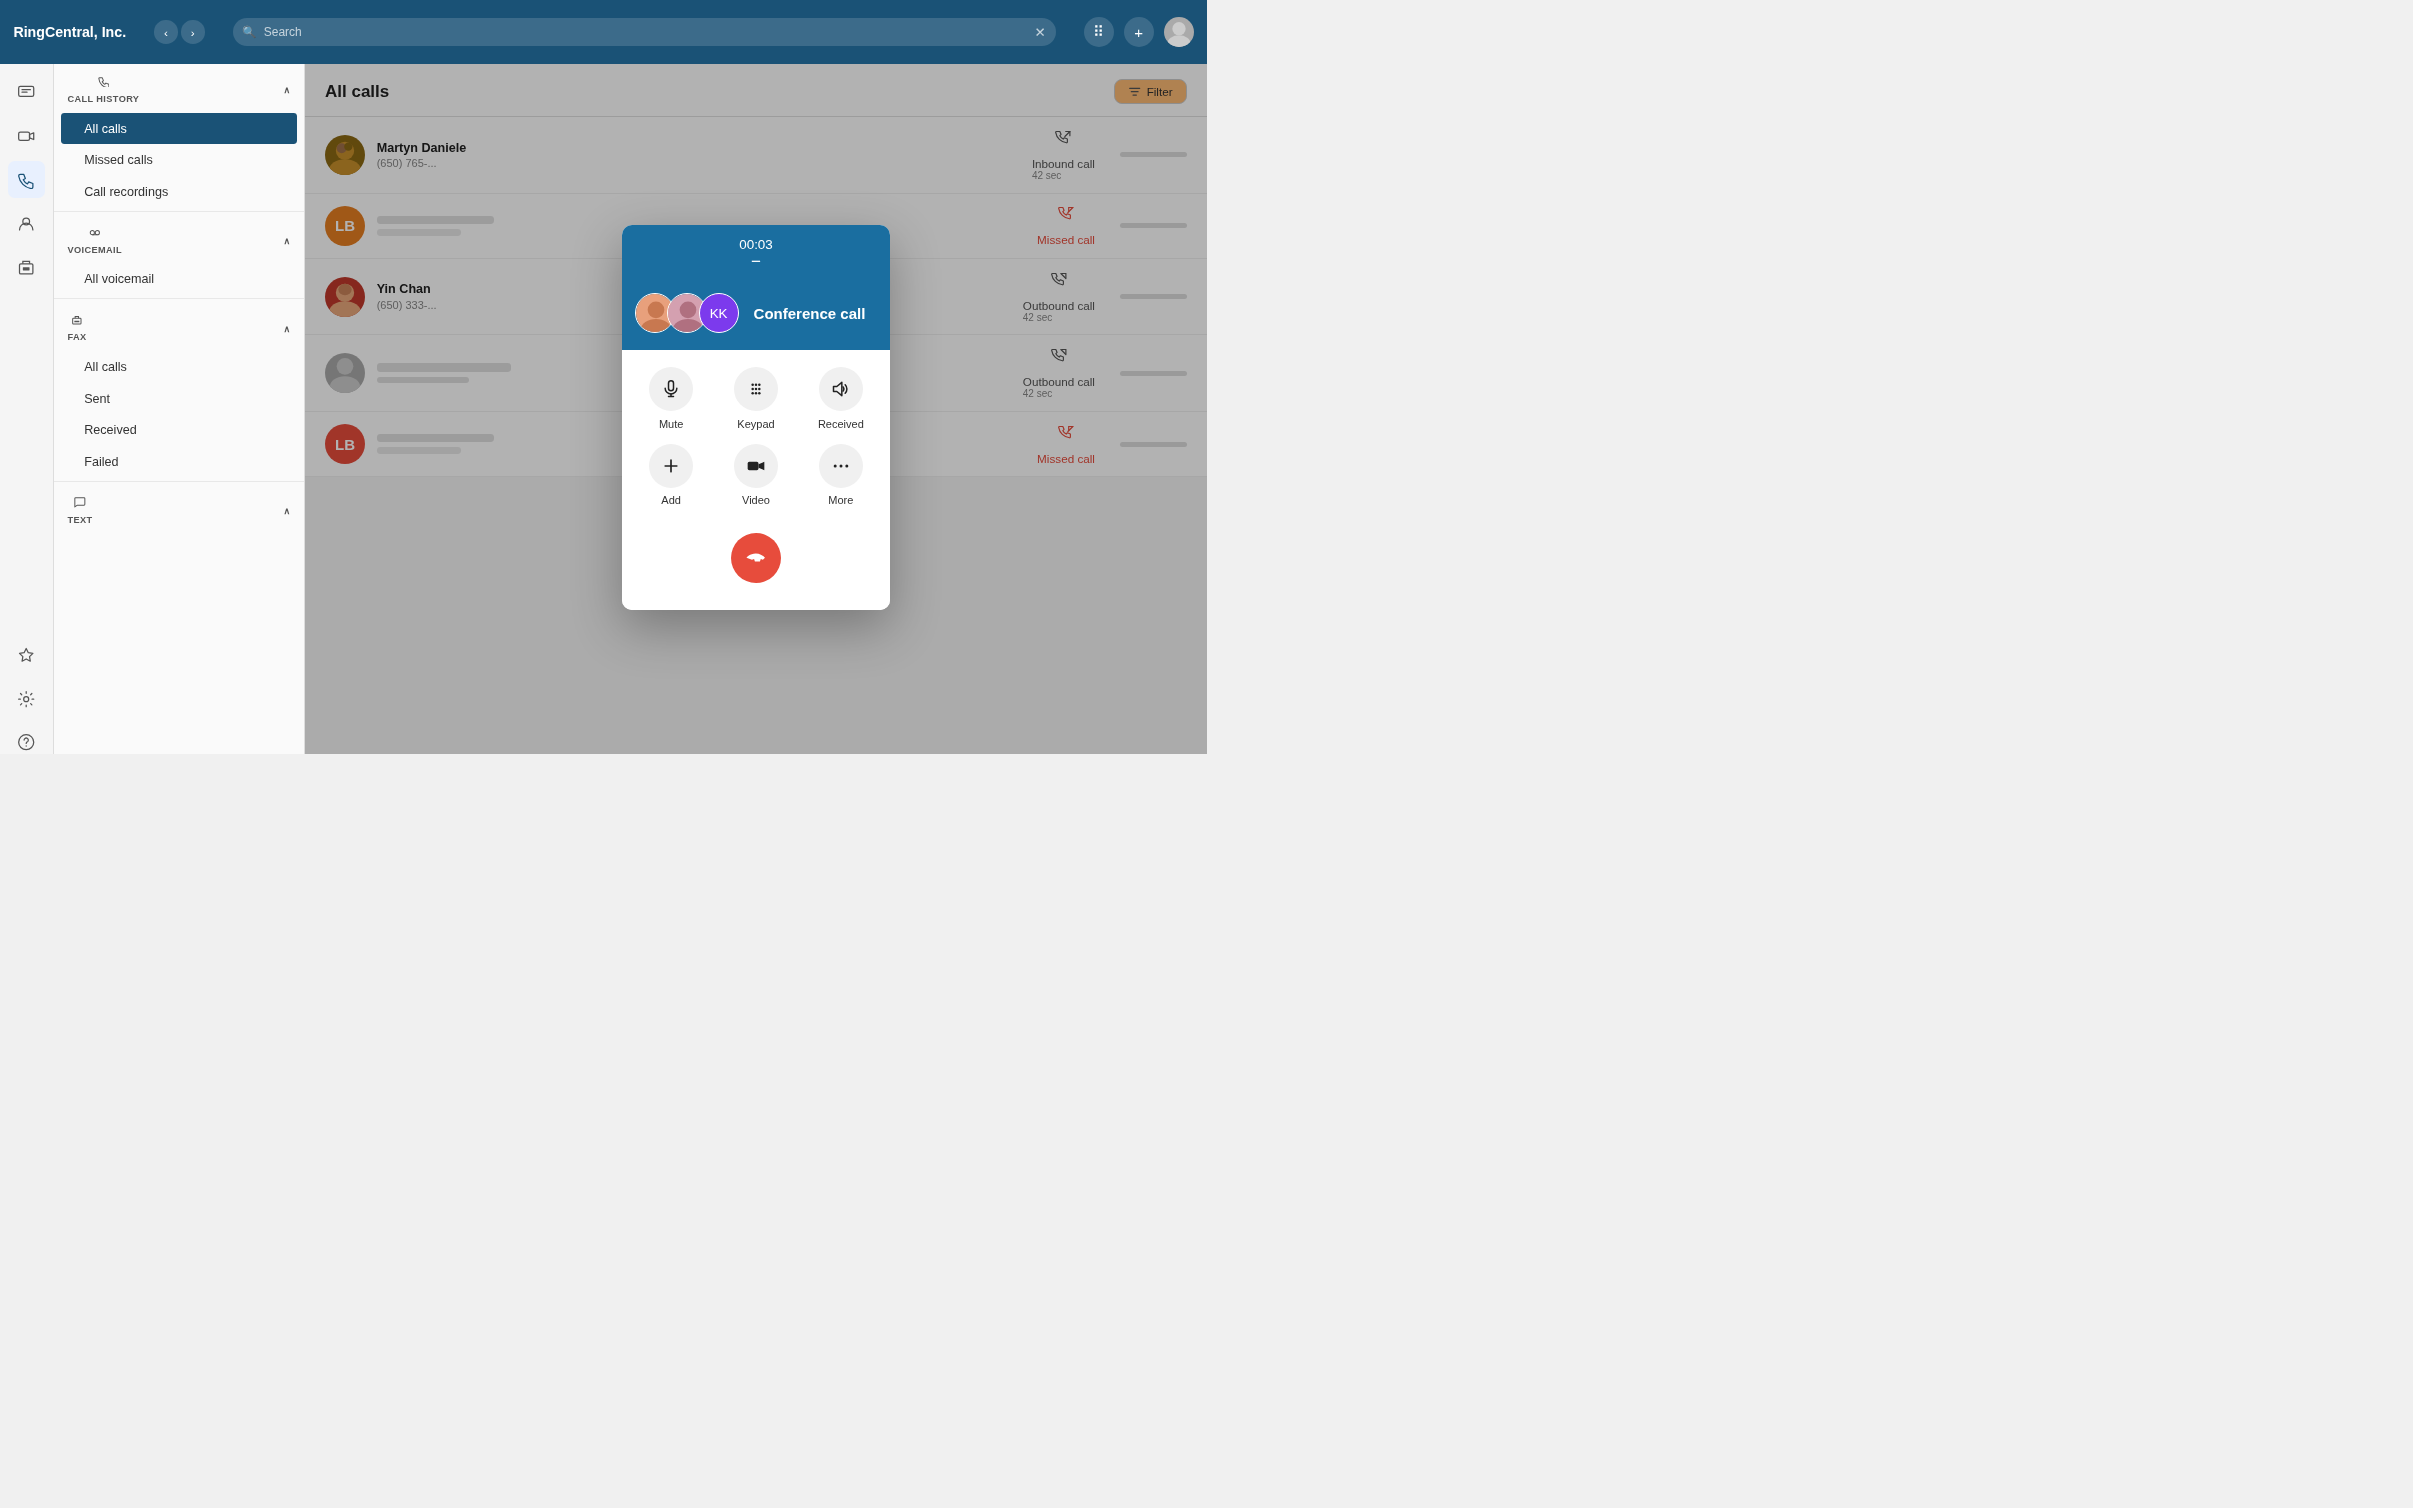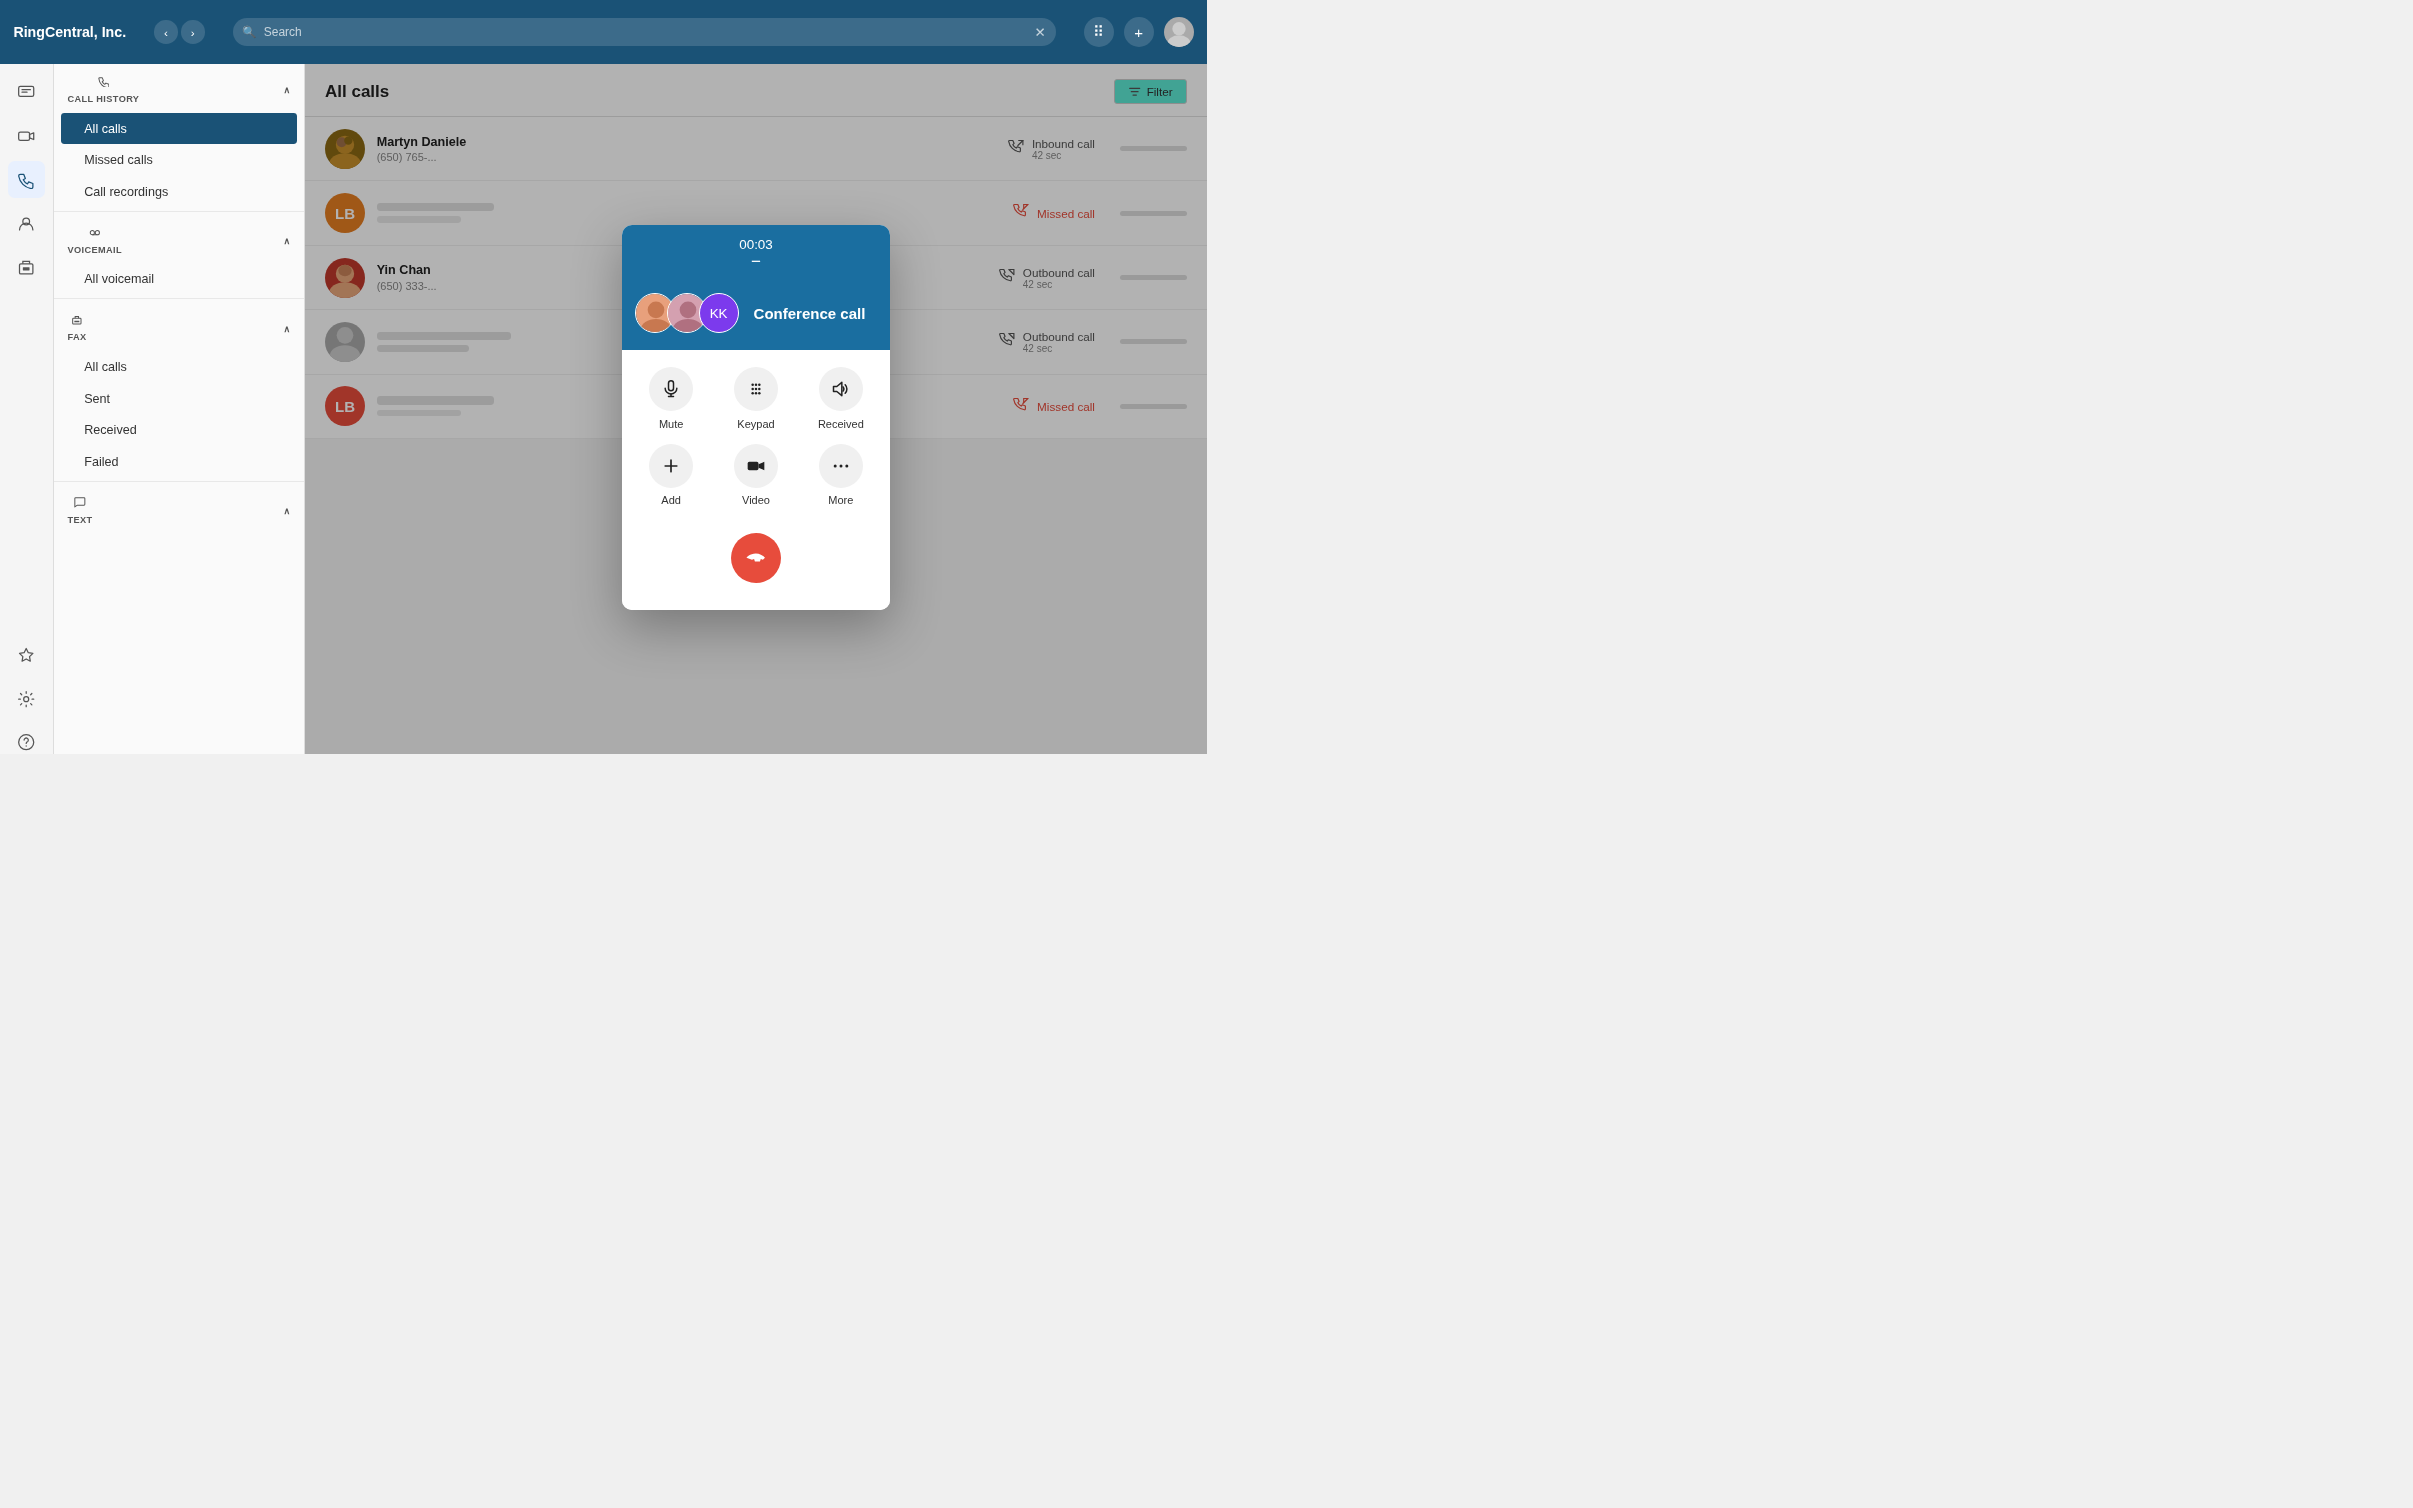--- a/index.html
+++ b/index.html
@@ -66,37 +66,37 @@
 
     
     .content { flex: 1; background: #f5f5f5; overflow-y: auto; position: relative; }
     .content-header {
       display: flex; align-items: center; justify-content: space-between; padding: 15px 20px 11.7px;
       background: white; border-bottom: 0.8px solid #e0e0e0;
     }
     .content-title { font-size: 17px; font-weight: 600; color: #222; }
     .filter-btn {
       display: flex; align-items: center; gap: 5px; padding: 5px 13.4px; border: 0.8px solid #ccc;
-      border-radius: 3px; background: #5eead4; cursor: pointer; font-size: 11.7px; color: #333;
+      border-radius: 8px; background: #fdba74; cursor: pointer; font-size: 11.7px; color: #333;
     }
 
     
     .call-list { padding: 0; }
     .call-item {
       display: flex; align-items: center; padding: 11.7px 20px; background: white; border-bottom: 0.8px solid #f0f0f0;
       gap: 11.7px;
     }
     .call-avatar {
       width: 40px; height: 40px; border-radius: 50%; flex-shrink: 0; display: flex; align-items: center;
       justify-content: center; font-size: 15px; font-weight: 700; color: white;
     }
     .call-info { flex: 1; min-width: 0; }
     .call-name { font-size: 12.6px; font-weight: 600; color: #222; margin-bottom: 2.5px; }
     .call-number { font-size: 11px; color: #888; }
-    .call-type { display: flex; align-items: center; gap: 6.7px; margin-left: auto; }
+    .call-type { display: flex; align-items: center; gap: 6.7px; margin-left: auto; flex-direction: column; }
     .call-type-label { font-size: 11.7px; color: #555; }
     .call-type-label.missed { color: #e74c3c; }
     .call-duration { font-size: 10px; color: #888; }
     .call-bar { width: 67px; height: 5px; background: #ddd; border-radius: 2.5px; margin-left: 13.4px; }
 
     
     .placeholder-bar { height: 8.4px; background: #e0e0e0; border-radius: 3.4px; }
 
     
     .modal-overlay {

